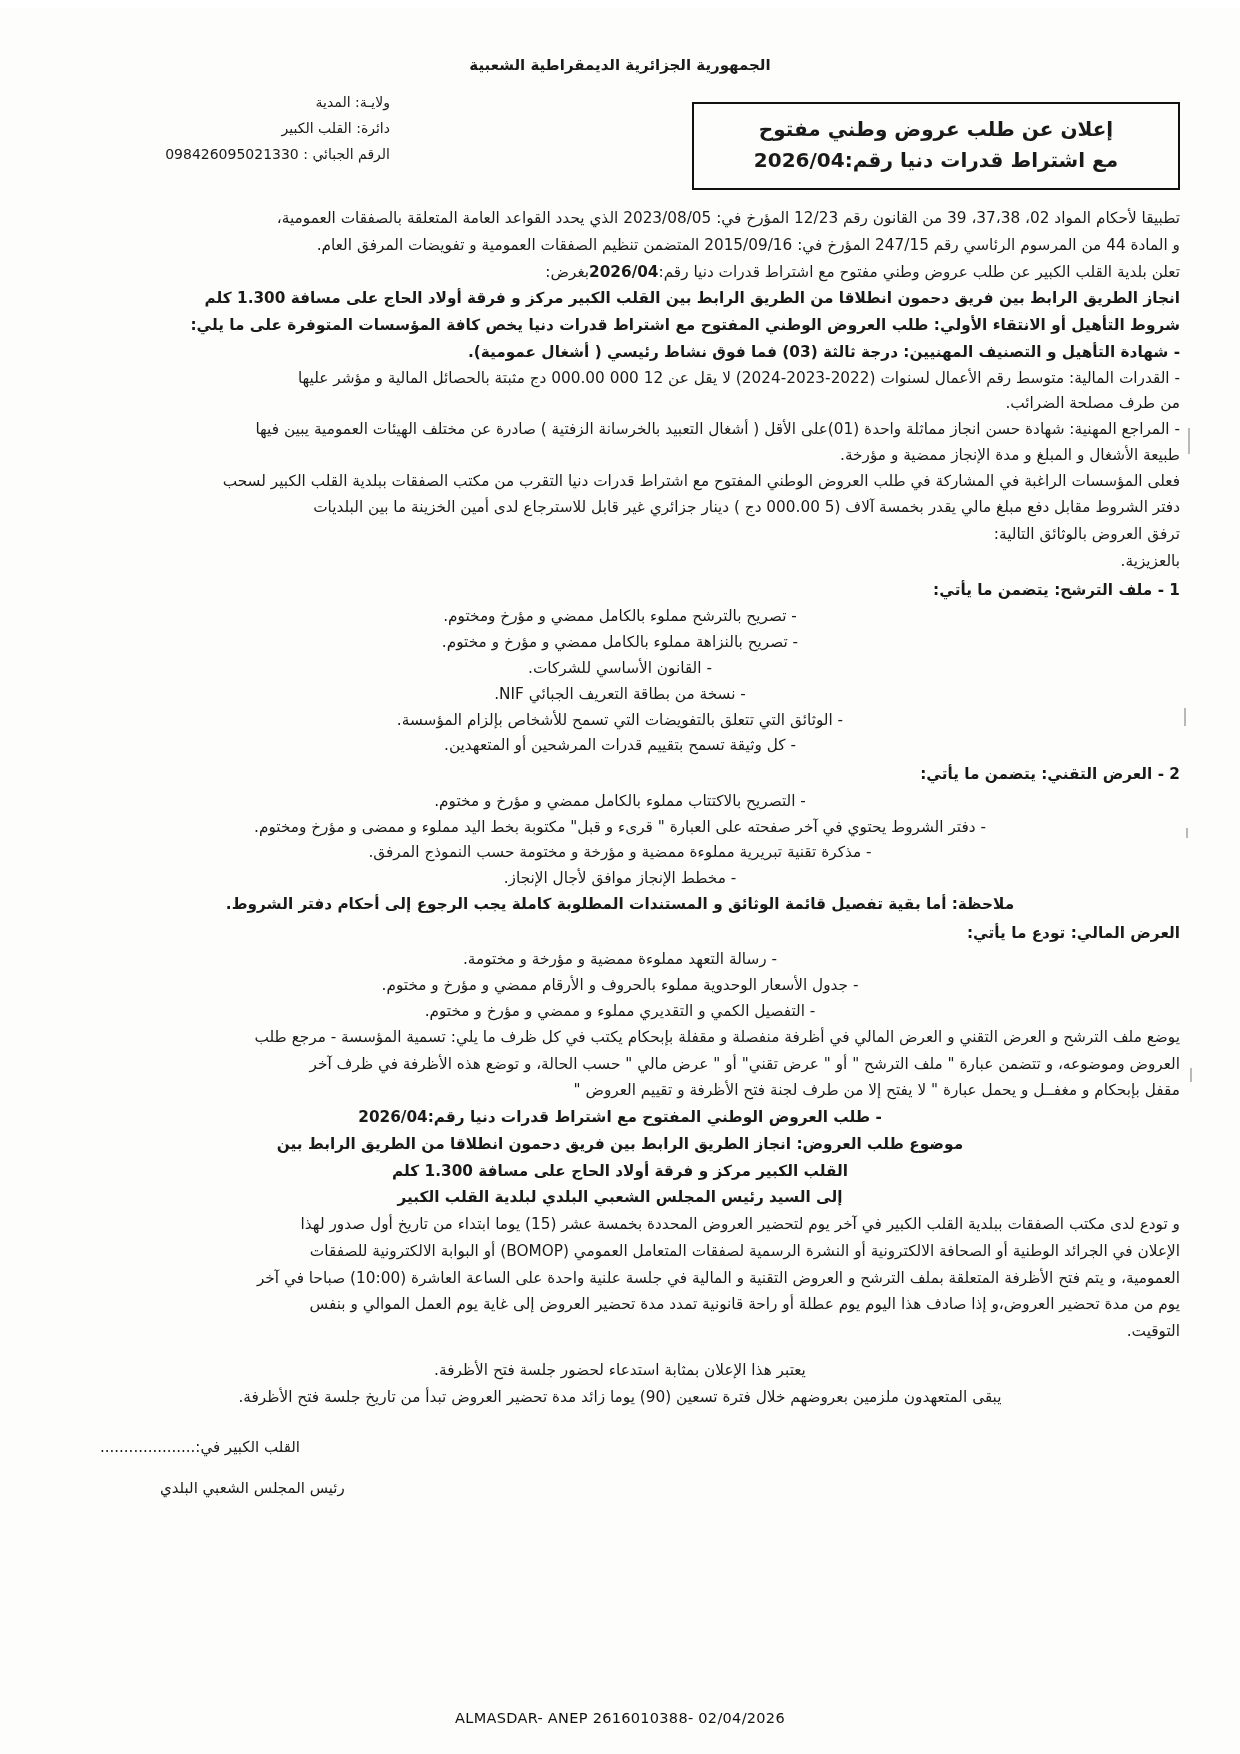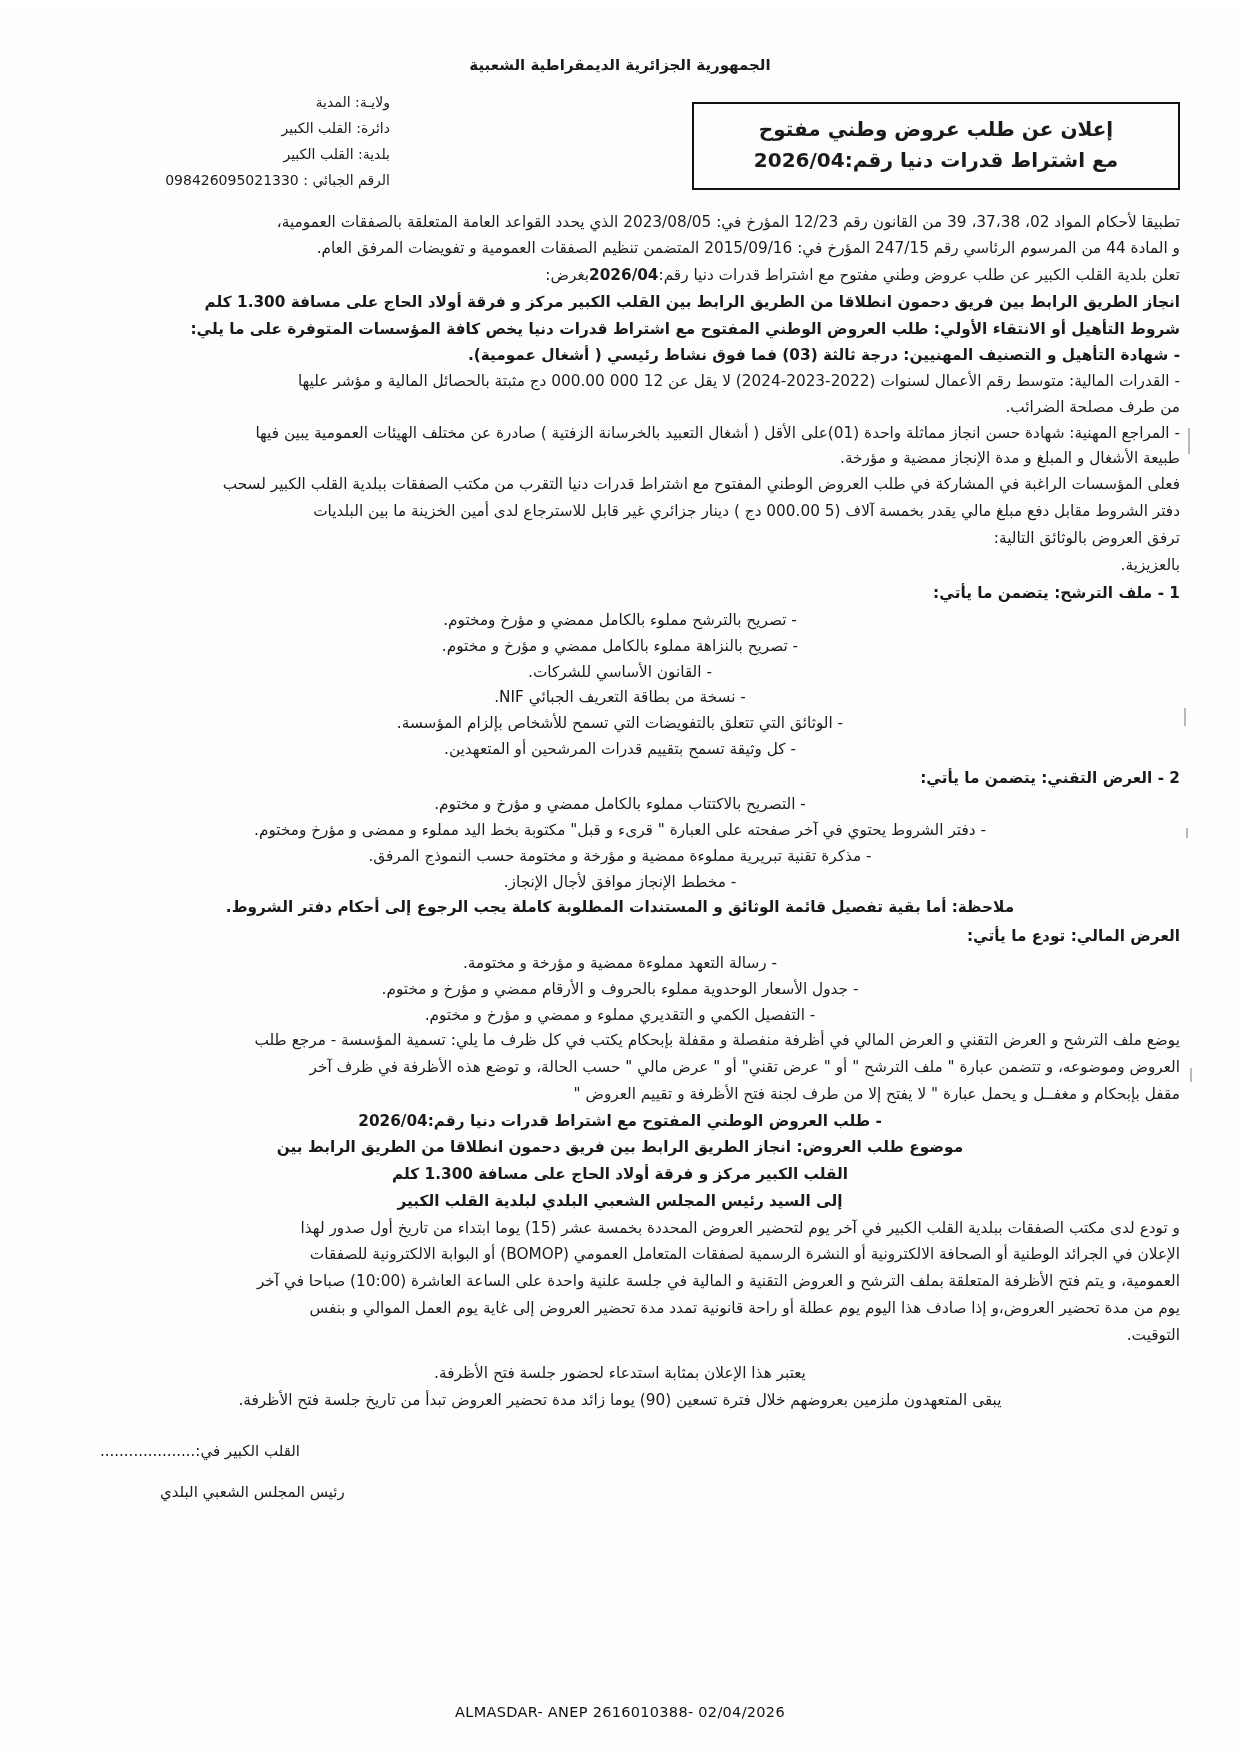--- a/index.html
+++ b/index.html
@@ -101,21 +101,21 @@
   }
   .sig {
     margin-top: 26px;
     font-size: 15px;
     line-height: 1.7;
   }
   .sig .line2 { text-align: left; padding-left: 40px; }
   .sig .line3 { text-align: left; padding-left: 100px; }
   .footer {
     position: absolute;
-    bottom: 42px;
+    bottom: 36px;
     left: 0;
     right: 0;
     text-align: center;
     font-size: 14.5px;
     letter-spacing: 0.3px;
     direction: ltr;
     color: #111;
   }
   .speck {
     position: absolute;
@@ -135,21 +135,20 @@
   <div class="republic">الجمهورية الجزائرية الديمقراطية الشعبية</div>
 
   <div class="head-row">
     <div class="titlebox">
       <div>إعلان عن طلب عروض وطني مفتوح</div>
       <div>مع اشتراط قدرات دنيا رقم:2026/04</div>
     </div>
     <div class="admin-block">
       <div>ولايـة: المدية</div>
       <div>دائرة: القلب الكبير</div>
-      <div>بلدية: القلب الكبير</div>
       <div>الرقم الجبائي : 098426095021330</div>
     </div>
   </div>
 
   <div class="body-text">
 
     <p class="p-just">تطبيقا لأحكام المواد 02، 37،38، 39 من القانون رقم 12/23 المؤرخ في: 2023/08/05 الذي يحدد القواعد العامة المتعلقة بالصفقات العمومية،</p>
     <p class="p-just">و المادة 44 من المرسوم الرئاسي رقم 247/15 المؤرخ في: 2015/09/16 المتضمن تنظيم الصفقات العمومية و تفويضات المرفق العام.</p>
     <p class="p-right">
       <span>تعلن بلدية القلب الكبير عن طلب عروض وطني مفتوح مع اشتراط قدرات دنيا رقم:</span><span class="b">2026/04</span><span>بغرض:</span>

